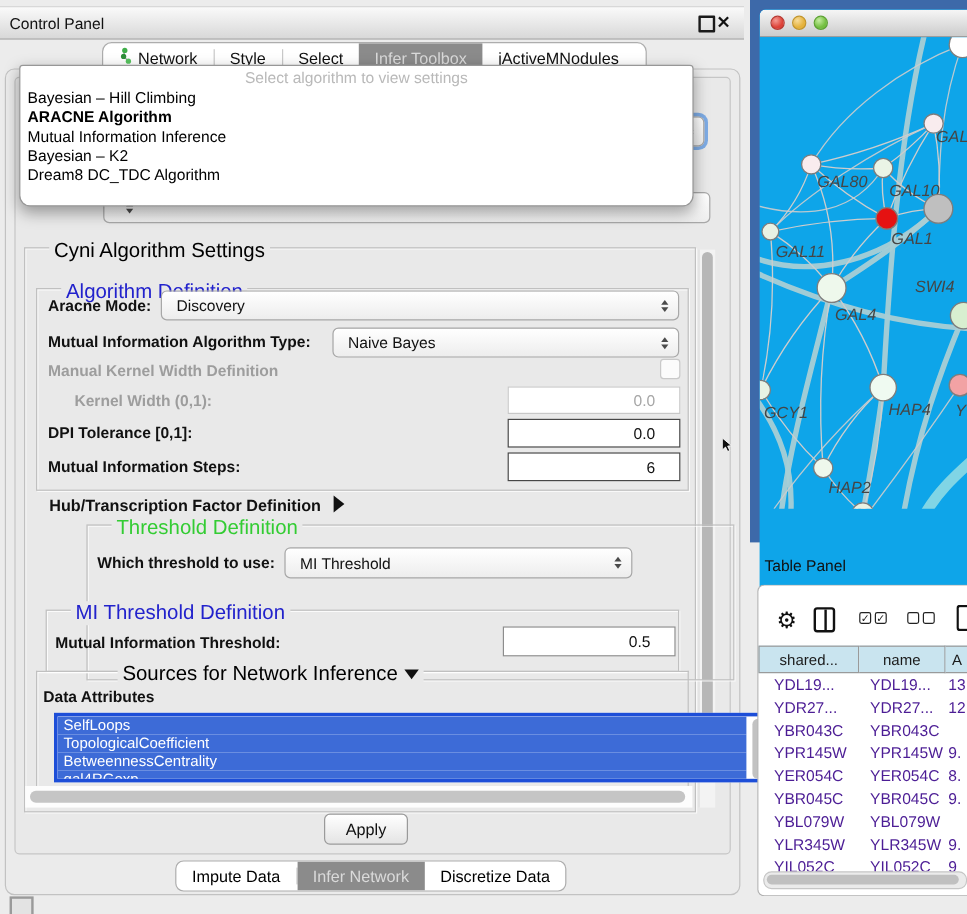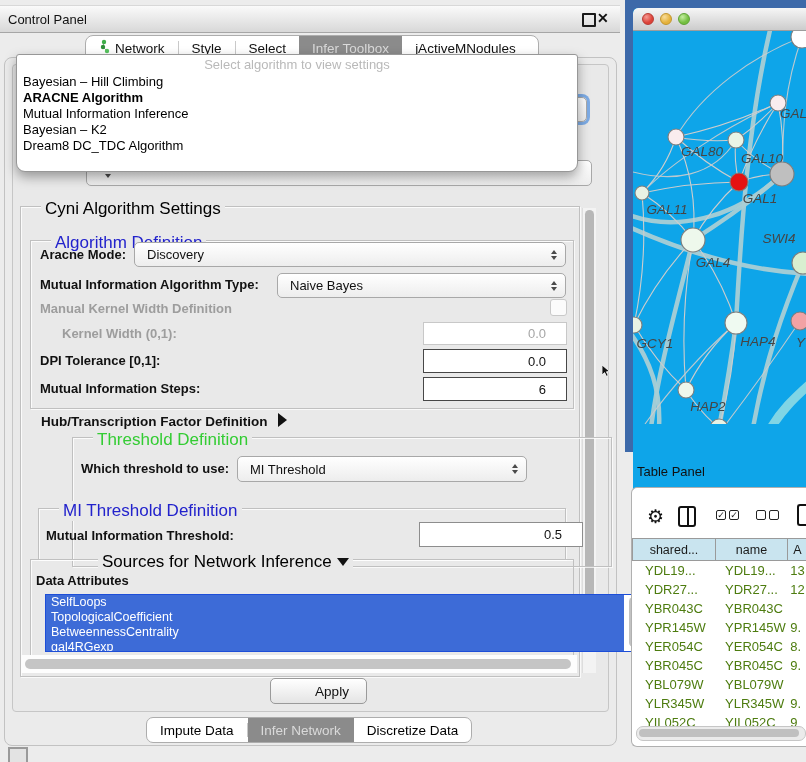--- a/index.html
+++ b/index.html
@@ -65,27 +65,27 @@
     border:1px solid #979797;border-radius:3px 3px 9px 9px;
     box-shadow:0 5px 12px rgba(0,0,0,.35);z-index:30;box-sizing:border-box;padding-top:2px;
   }
   #algo-popup .phead{height:17px;text-align:center;color:#b9b9b9;font-size:13px;}
   #algo-popup .pitem{height:16px;line-height:16px;padding-left:6px;font-size:13px;color:#000;white-space:nowrap;}
   #algo-popup .pitem.bold{font-weight:bold;}
   
   .sbtrack-v{background:#f3f3f3;border-left:1px solid #ddd;}
   .sbthumb{position:absolute;background:#b7b7b7;border-radius:5px;}
   
-  #attr-list{left:45px;top:594px;width:596px;height:58px;background:#fff;border:1px solid #1d4ed8;overflow:hidden;box-sizing:border-box;}
+  #attr-list{left:45px;top:594px;width:596px;height:58px;background:#fff;border:3px solid #1d4ed8;overflow:hidden;box-sizing:border-box;}
   .attr-item{height:15px;line-height:15px;width:calc(100% - 16px);background:#3d6bd7;color:#fff;font-size:12.5px;padding-left:5px;box-sizing:border-box;white-space:nowrap;}
   
   #apply-btn{
     left:270px;top:678px;width:68px;height:24px;border:1px solid #9a9a9a;border-radius:5px;
     background:linear-gradient(#ffffff,#e4e4e4);font-size:13.5px;color:#111;
-    display:flex;align-items:center;justify-content:center;padding-left:27px;
+    display:flex;align-items:center;justify-content:center;
   }
   #bottom-tabbar{
     left:146px;top:717px;height:24px;background:#fff;border:1px solid #adadad;border-radius:7px;
     display:flex;align-items:stretch;font-size:13.5px;overflow:hidden;
   }
   
   #net-frame{left:625px;top:0;width:181px;height:452px;background:#3d69a9;}
   #net-window{left:633px;top:8px;width:173px;height:502px;background:#0ea5e9;border-radius:5px 0 0 0;overflow:hidden;font-style:italic;}
   #net-titlebar{height:22px;background:linear-gradient(#f6f6f6,#cccccc);border-bottom:1px solid #9d9d9d;display:flex;align-items:center;padding-left:9px;gap:6px;border-radius:5px 0 0 0;}
   .tl{width:12px;height:12px;border-radius:50%;box-sizing:border-box;}
@@ -95,21 +95,21 @@
   
   #tp-title{left:637px;top:464px;font-size:13px;color:#111;}
   #tp-panel{left:631px;top:487px;width:175px;height:258px;background:#fff;border:1px solid #b0b0b0;border-right:none;border-radius:6px 0 0 6px;}
   .tp-icon{position:absolute;}
   .colicon{width:14px;height:17px;border:2px solid #111;border-radius:3px;position:relative;}
   .colicon::after{content:"";position:absolute;left:50%;top:0;bottom:0;width:2px;background:#111;}
   .cbx{width:10px;height:10px;border:1.5px solid #222;border-radius:2px;font-size:9px;line-height:9px;color:#222;text-align:center;display:inline-block;box-sizing:border-box;}
   #tp-header{left:632px;top:538px;height:23px;display:flex;font-size:12.5px;color:#1a1a1a;}
   .th{background:#c9e4ef;border:1px solid #9a9a9a;border-left:none;display:flex;align-items:center;justify-content:center;box-sizing:border-box;overflow:hidden;white-space:nowrap;}
   .th:first-child{border-left:1px solid #9a9a9a;}
-  #tp-rows{left:632px;top:561px;width:174px;height:182px;overflow:hidden;font-size:13px;color:#4d7c0f;}
+  #tp-rows{left:632px;top:561px;width:174px;height:182px;overflow:hidden;font-size:13px;color:#4c1d95;}
   .tr{display:flex;height:19px;align-items:center;}
   .td{overflow:hidden;white-space:nowrap;box-sizing:border-box;}
   #tp-hscroll{left:636px;top:726px;width:168px;height:13px;background:#ebebeb;border:1px solid #c6c6c6;border-radius:7px;}
   #tp-hscroll .sbthumb{left:2px;top:2px;width:160px;height:8px;background:#c0c0c0;}
   #bl-icon{left:8px;top:747px;width:16px;height:15px;border:2px solid #9a9a9a;background:#e3e3e3;}
   #cursor{left:602px;top:365px;z-index:50;}
 </style>
 </head>
 <body>
 
@@ -227,21 +227,21 @@
   <span class="ctext">MI Threshold</span>
   <span class="stepper">
       <span class="tri-up"></span>
       <span class="tri-dn"></span>
     </span>
 </div>
 <div class="abs gbox" style="left:38px;top:508px;width:526px;height:50px;">
   <span class="gtitle blue">MI Threshold Definition</span>
 </div>
 <div class="abs lbl" style="left:46px;top:528px;">Mutual Information Threshold:</div>
-<div class="abs field mid" style="left:419px;top:522px;width:164px;height:25px;">
+<div class="abs field mid" style="left:419px;top:522px;width:144px;height:25px;">
   <span>0.5</span>
 </div>
 
 <div class="abs gbox" style="left:30px;top:559px;width:542px;height:104px;border-bottom:none;box-shadow:inset 1px 1px 0 rgba(255,255,255,.8);">
   <span class="gtitle" style="display:flex;align-items:center;gap:5px;margin-left:47px;">
     <span>Sources for Network Inference</span>
     <span style="width:0;height:0;border-left:6px solid transparent;border-right:6px solid transparent;border-top:8px solid #111;"></span>
   </span>
 </div>
 <div class="abs lbl" style="left:36px;top:573px;">Data Attributes</div>

